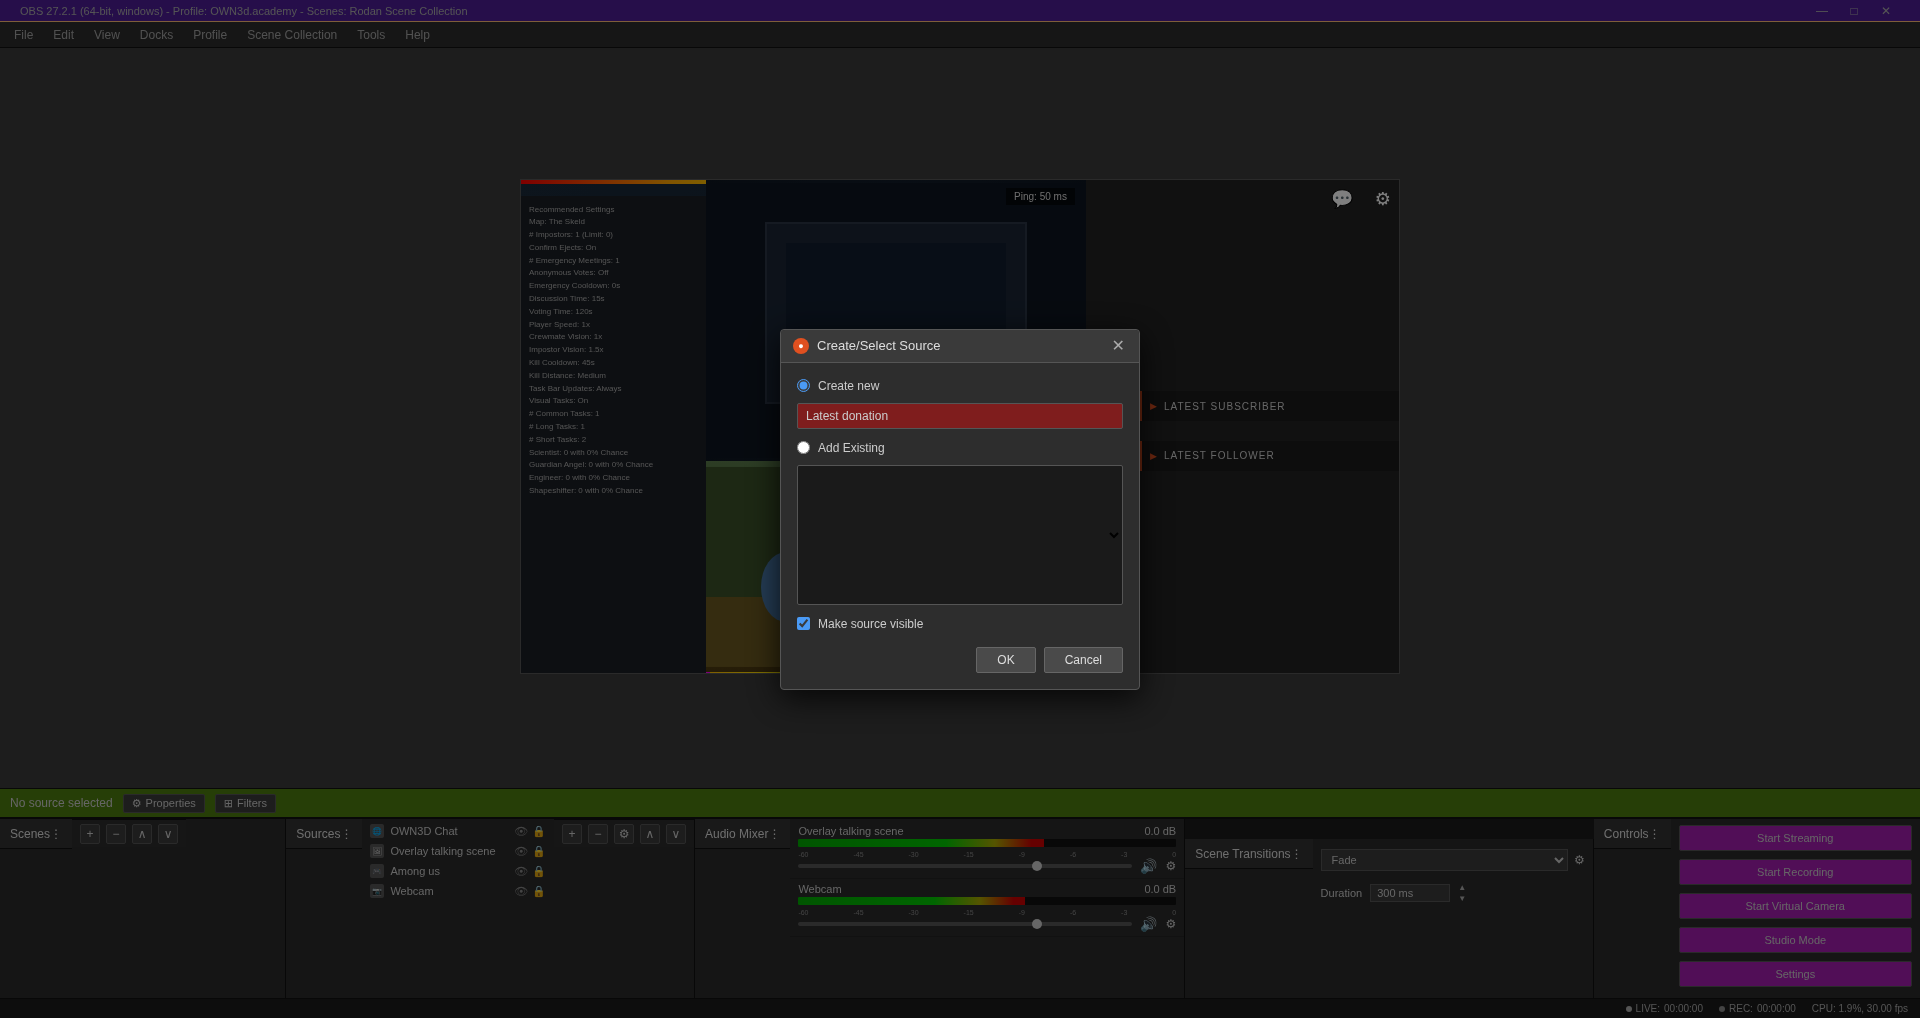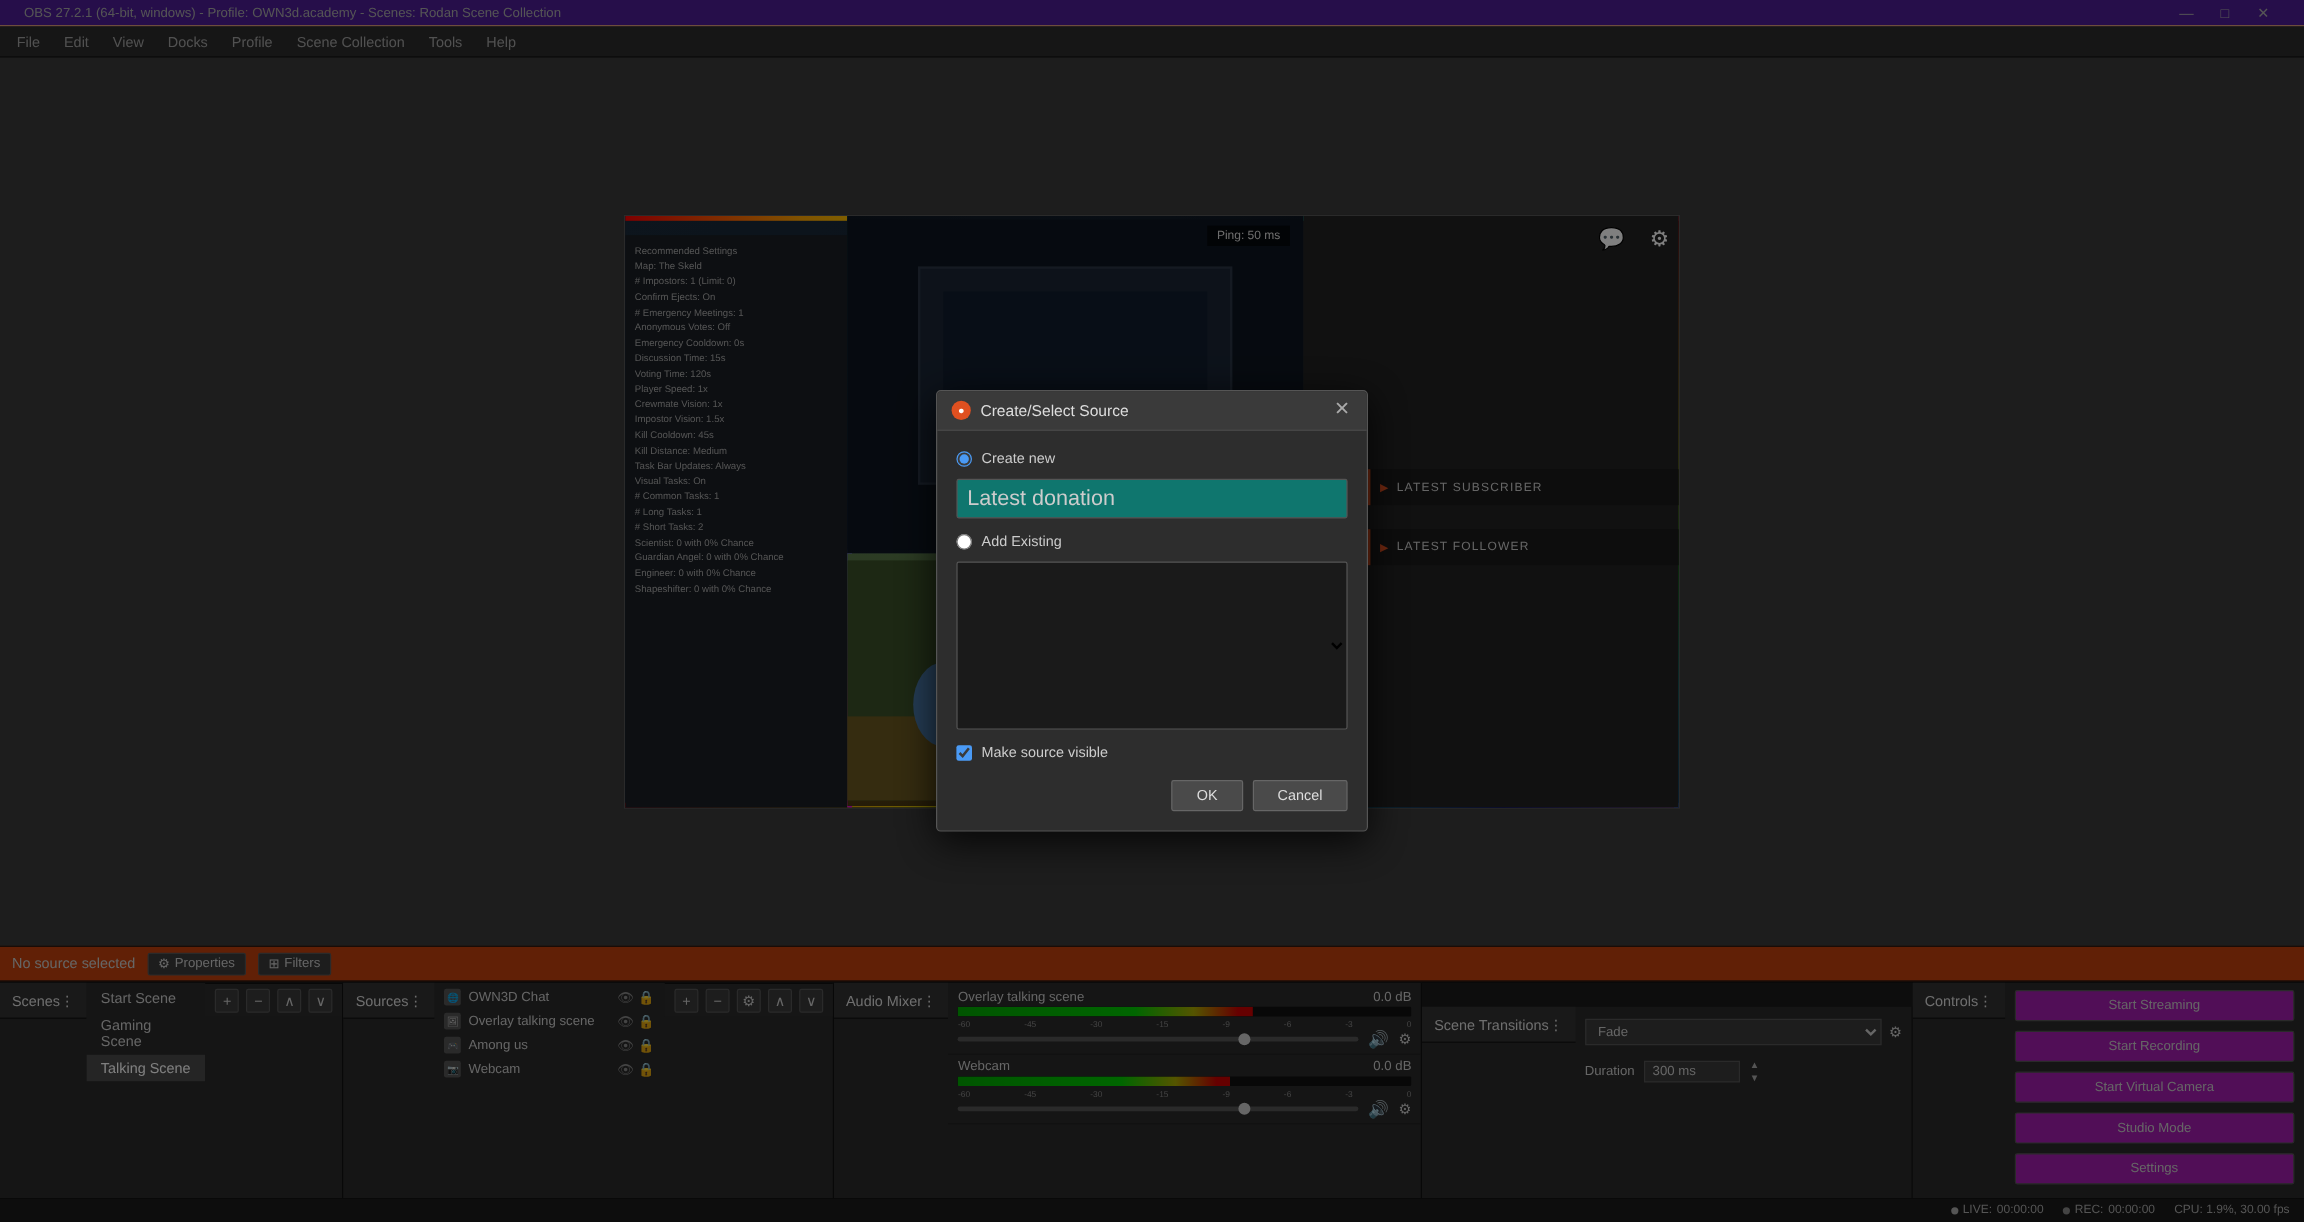--- a/index.html
+++ b/index.html
@@ -204,21 +204,21 @@
       top: 8px; right: calc(36% + 8px);
       background: rgba(0,0,0,0.6);
       padding: 3px 8px;
       font-size: 10px;
       color: #ddd;
     }
 
     
     #no-source-bar {
       height: 30px;
-      background: #c2410c;
+      background: #4d7c0f;
       display: flex;
       align-items: center;
       padding: 0 10px;
       gap: 10px;
       border-top: 1px solid #111;
       border-bottom: 1px solid #111;
     }
     .properties-btn, .filters-btn {
       display: flex; align-items: center; gap: 4px;
       padding: 2px 8px;
@@ -491,26 +491,26 @@
     .radio-row {
       display: flex;
       align-items: center;
       gap: 8px;
       margin-bottom: 10px;
     }
     .radio-row input[type="radio"] { accent-color: #4a9af5; }
 
     .text-input-field {
       width: 100%;
-      background: #0f766e;
+      background: #7f1d1d;
       border: 1px solid #555;
       border-radius: 2px;
       padding: 5px 8px;
       color: #ccc;
-      font-size: 18px;
+      font-size: 12px;
       margin-bottom: 12px;
     }
 
     .existing-list {
       width: 100%;
       height: 140px;
       background: #1a1a1a;
       border: 1px solid #555;
       border-radius: 2px;
       margin-bottom: 12px;
@@ -745,25 +745,20 @@
   </div>
 </div>
 
 <div id="bottom-panels">
 
   <div class="panel" style="flex:0.7">
     <div class="panel-header">
       <span>Scenes</span>
       <span style="cursor:pointer;">⋮</span>
     </div>
-    <div class="panel-content">
-      <div class="scene-item">Start Scene</div>
-      <div class="scene-item">Gaming Scene</div>
-      <div class="scene-item selected">Talking Scene</div>
-    </div>
     <div class="panel-footer">
       <div class="footer-btn">+</div>
       <div class="footer-btn">−</div>
       <div class="footer-btn">∧</div>
       <div class="footer-btn">∨</div>
     </div>
   </div>
 
   <div class="panel">
     <div class="panel-header">

